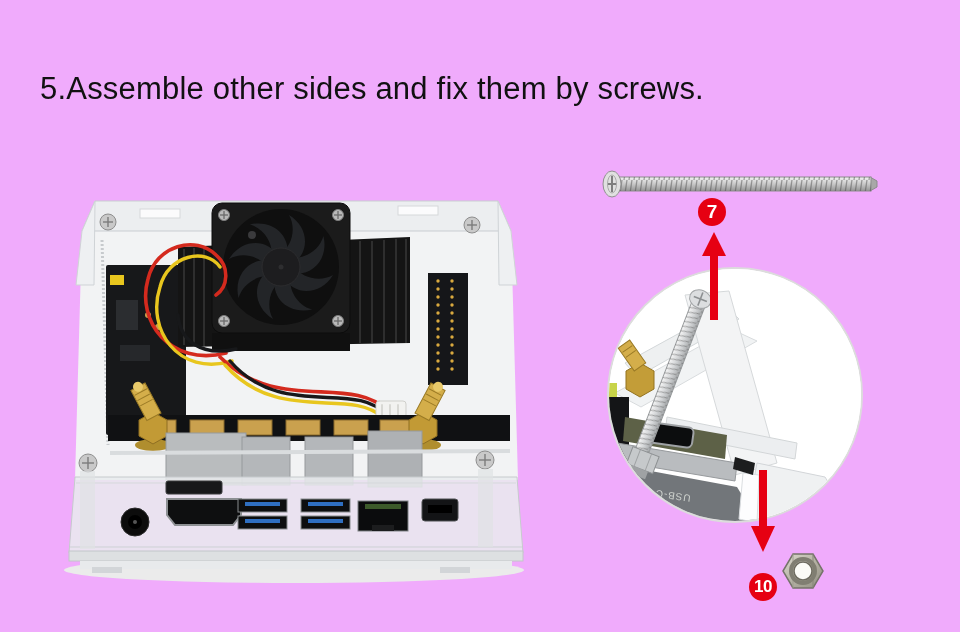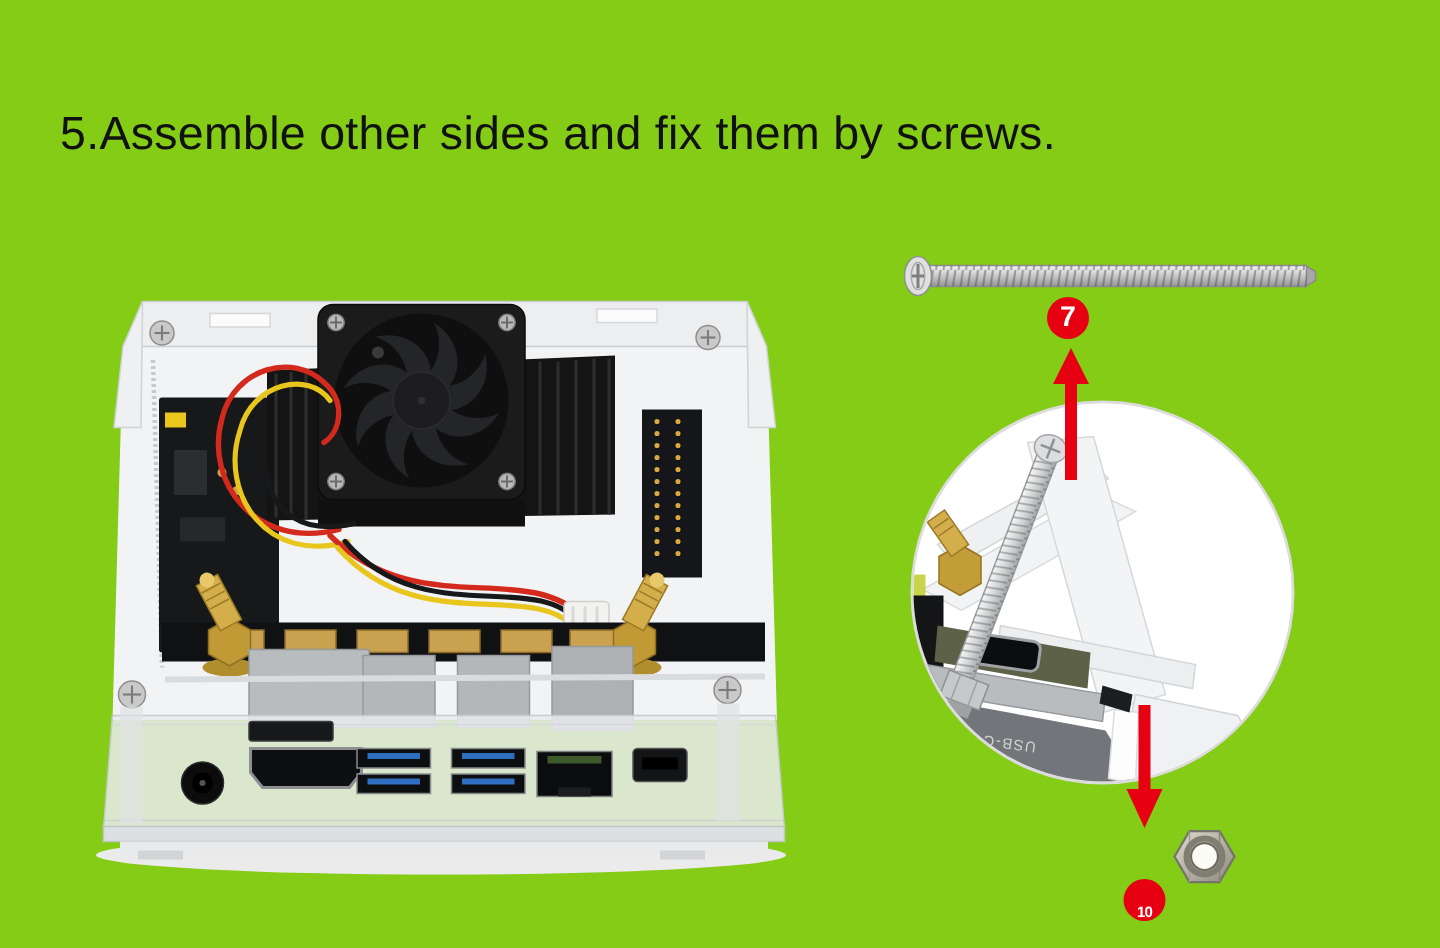--- a/index.html
+++ b/index.html
@@ -1,25 +1,25 @@
 <!DOCTYPE html>
 <html><head>
 <meta charset="utf-8">
 <style>
   html,body{margin:0;padding:0;background:#ffffff;}
-  .stage{position:relative;width:960px;height:632px;background:#84cc16;overflow:hidden;
+  .stage{position:relative;width:960px;height:632px;background:#f0abfc;overflow:hidden;
          font-family:"Liberation Sans",sans-serif;}
   .title{position:absolute;left:40px;top:50px;font-size:31px;font-weight:400;color:#111;
          letter-spacing:0.2px;white-space:nowrap;}
   .abs{position:absolute;}
   .callout{position:absolute;width:28px;height:28px;border-radius:50%;background:#e60012;
            color:#fff;display:flex;align-items:center;justify-content:center;
            font-weight:bold;z-index:6;}
   .callout.c7{left:698px;top:198px;font-size:19px;}
-  .callout.c10{left:749px;top:586px;font-size:10px;letter-spacing:-0.5px;align-items:flex-end;}
+  .callout.c10{left:749px;top:573px;font-size:17px;letter-spacing:-0.5px;}
   .detail-circle{position:absolute;left:607px;top:267px;width:256px;height:256px;
                  border-radius:50%;border:2px solid #dcdcdc;box-sizing:border-box;
                  overflow:hidden;background:#fff;z-index:2;}
   .detail-circle svg{position:absolute;left:-2px;top:-2px;}
   .arrow{z-index:5;}
   .photo{left:20px;top:115px;z-index:1;}
   .screw7{left:598px;top:160px;z-index:1;}
   .nut10{left:780px;top:548px;z-index:4;}
 </style>
 </head>

